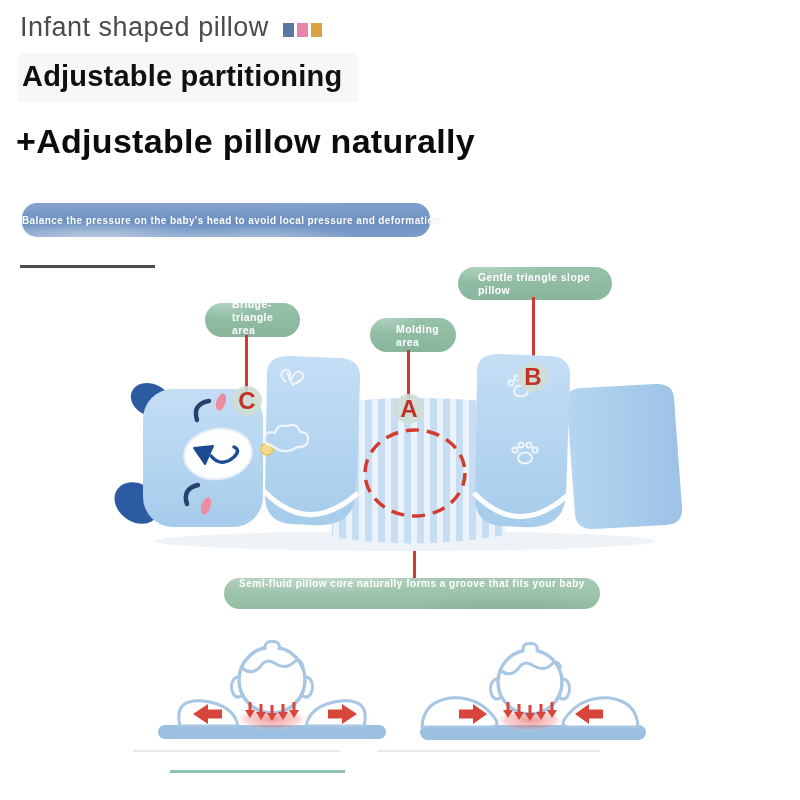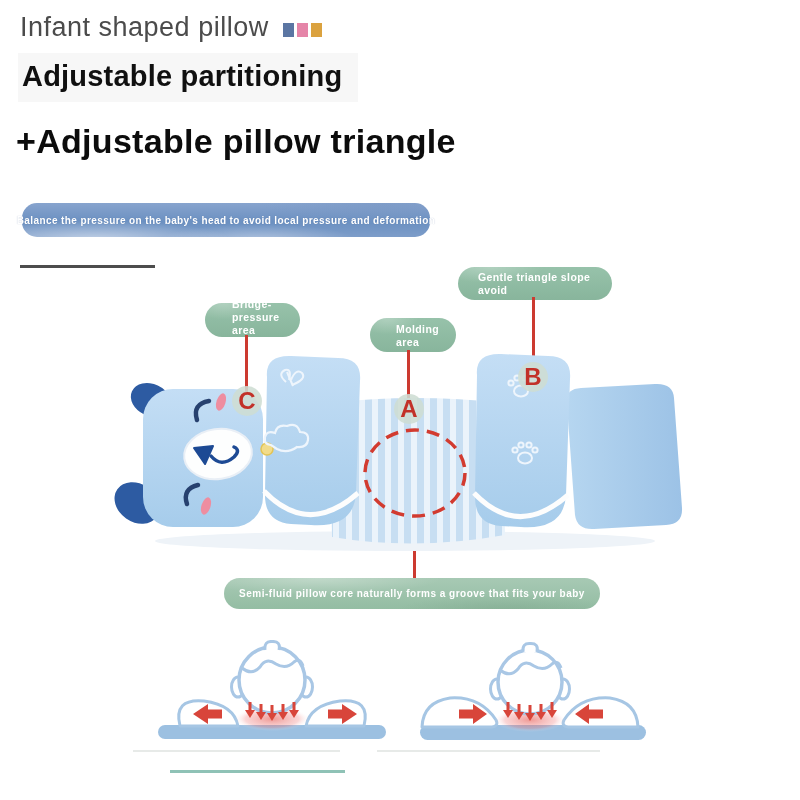--- a/index.html
+++ b/index.html
@@ -21,21 +21,21 @@
               letter-spacing:0.3px; }
 
   
   .pressure-banner {
     position:absolute; left:22px; top:203px; width:408px; height:34px; border-radius:15px;
     background:
       radial-gradient(55% 90% at 18% 105%, rgba(255,255,255,0.50), rgba(255,255,255,0) 60%),
       radial-gradient(40% 80% at 58% 110%, rgba(255,255,255,0.38), rgba(255,255,255,0) 60%),
       radial-gradient(45% 90% at 88% 0%, rgba(120,150,195,0.55), rgba(120,150,195,0) 65%),
       linear-gradient(180deg, #87a4ce 0%, #6b90c1 55%, #7d9dc9 100%);
-    display:flex; align-items:center; justify-content:center;
+    display:flex; align-items:center; justify-content:flex-start;
   }
   .pressure-banner .banner-text { color:#ffffff; font-weight:700; font-size:10px; letter-spacing:0.4px;
     white-space:nowrap; text-shadow:0 0 1px rgba(60,90,140,0.4); }
 
   .underline-bar { position:absolute; left:20px; top:265px; width:135px; height:3px; background:#4d4d4d; }
 
   
   .pill { position:absolute; border-radius:17px; color:#fff; font-weight:700; font-size:10.5px;
     line-height:13px; letter-spacing:0.4px;
     background:
@@ -65,21 +65,21 @@
   .pillow-svg { position:absolute; left:105px; top:345px; }
   .diagram-svg { position:absolute; left:140px; top:640px; }
 
   
   .groove-banner {
     position:absolute; left:224px; top:578px; width:376px; height:31px; border-radius:16px;
     background:
       radial-gradient(55% 90% at 25% 0%, rgba(255,255,255,0.30), rgba(255,255,255,0) 60%),
       radial-gradient(45% 90% at 75% 110%, rgba(110,150,125,0.35), rgba(110,150,125,0) 65%),
       linear-gradient(180deg, #a7c9b4 0%, #94bda3 100%);
-    display:flex; align-items:center; justify-content:center;
+    display:flex; justify-content:center;
   }
   .groove-banner .banner-text { color:#fff; font-weight:700; font-size:10px; letter-spacing:0.5px; white-space:nowrap; }
 
   .faint-line { position:absolute; height:2px; background:#e7eae8; }
   .faint-line-1 { left:133px; top:750px; width:207px; }
   .faint-line-2 { left:377px; top:750px; width:223px; }
   .teal-line { position:absolute; left:170px; top:770px; width:175px; height:3px; background:#8fc2b6; }
 </style>
 </head>
 <body>
@@ -88,35 +88,35 @@
 
   <div class="title-row">
     <div class="page-title">Infant shaped pillow</div>
     <div class="decor-squares">
       <span class="sq1"></span>
       <span class="sq2"></span>
       <span class="sq3"></span>
     </div>
   </div>
   <div class="heading1">Adjustable partitioning</div>
-  <div class="heading2">+Adjustable pillow triangle</div>
+  <div class="heading2">+Adjustable pillow naturally</div>
 
   <div class="pressure-banner">
     <span class="banner-text">Balance the pressure on the baby's head to avoid local pressure and deformation</span>
   </div>
   <div class="underline-bar"></div>
 
   <div class="pill pill-gentle">
     <div>Gentle triangle slope</div>
-    <div>avoid</div>
+    <div>pillow</div>
   </div>
   <div class="pill pill-bridge">
     <div class="pill-lines">
       <div>Bridge-</div>
-      <div>pressure</div>
+      <div>triangle</div>
       <div>area</div>
     </div>
   </div>
   <div class="pill pill-molding">
     <div>Molding</div>
     <div>area</div>
   </div>
 
   <div class="redline line-c"></div>
   <div class="redline line-a"></div>

